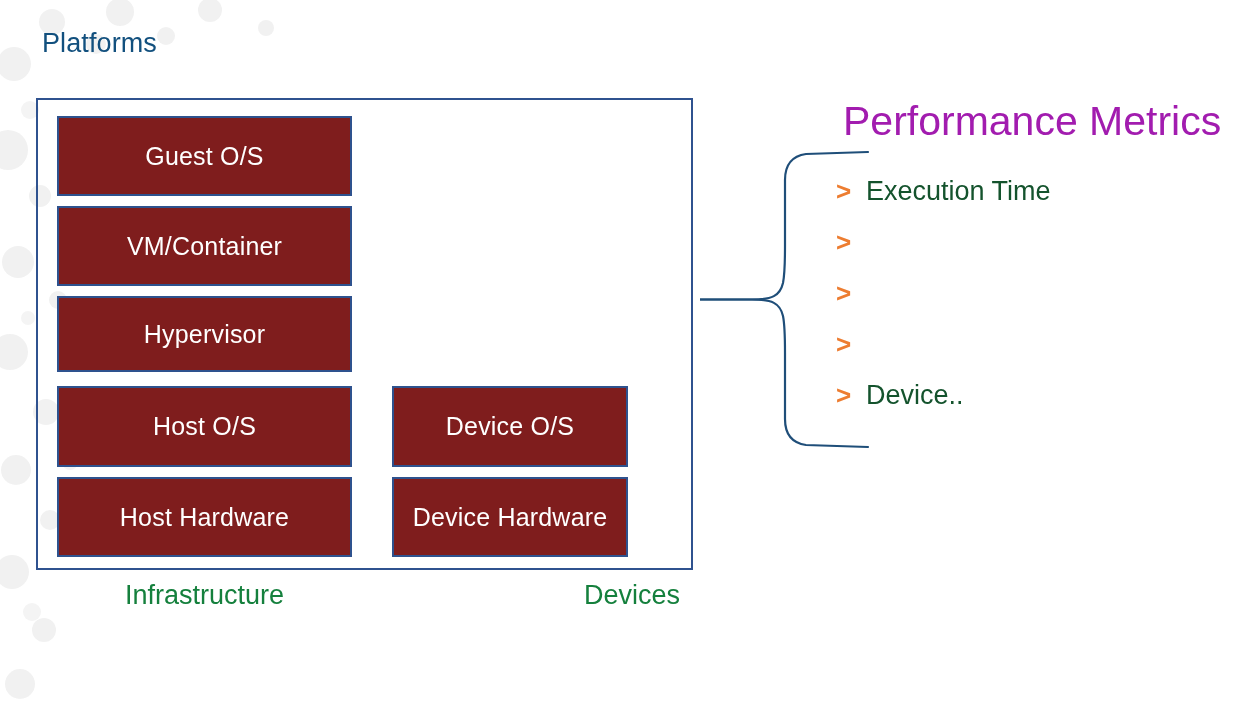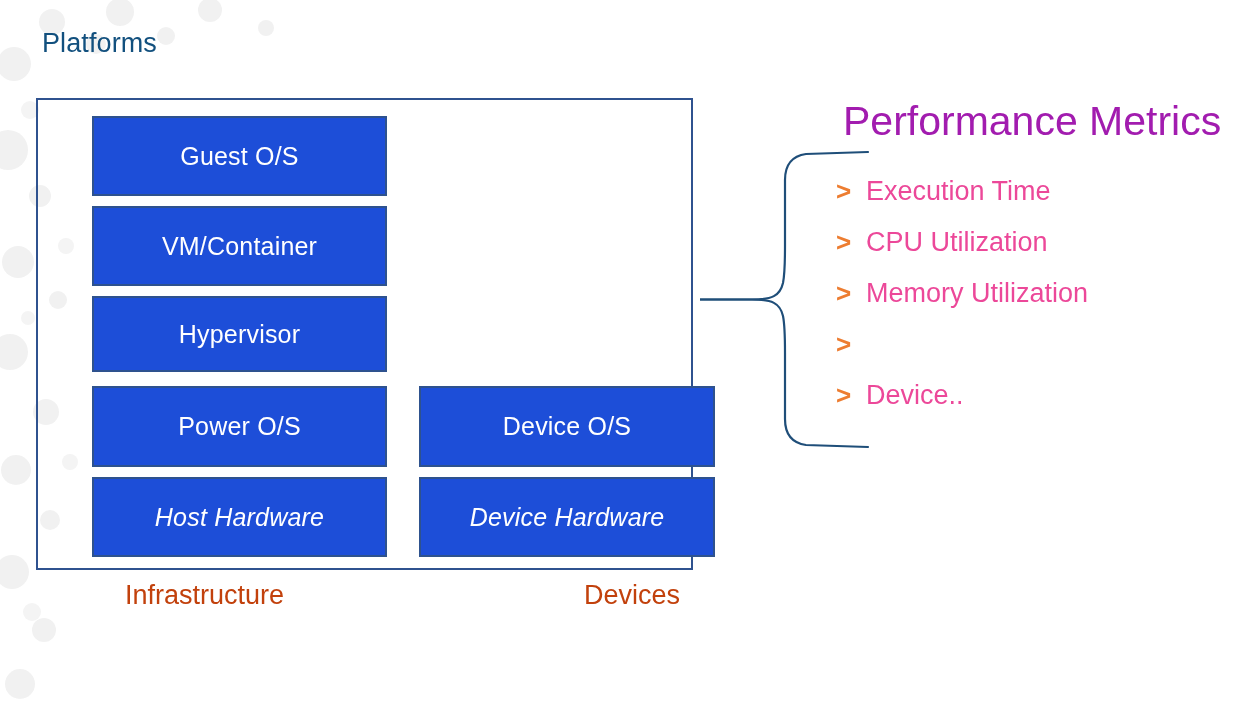--- a/index.html
+++ b/index.html
@@ -47,47 +47,46 @@
     border: 2px solid #2F528F;
     background: transparent;
     box-sizing: border-box;
     z-index: 1;
   }
 
   
   .stack-box {
     position: absolute;
     border: 2px solid #2E528E;
-    background: #1d4ed8;
+    background: #7f1d1d;
     box-sizing: border-box;
     display: flex;
     align-items: center;
     justify-content: center;
     color: #FFFFFF;
     font-size: 25px;
     letter-spacing: 0.2px;
     white-space: nowrap;
     z-index: 2;
-    margin-left: 35px;
   }
   .col-infra { left: 57px;  width: 295px; }
-  .col-dev   { left: 384px; width: 296px; }
+  .col-dev   { left: 392px; width: 236px; }
 
   .row-0 { top: 116px; height: 80px; }
   .row-1 { top: 206px; height: 80px; }
   .row-2 { top: 296px; height: 76px; }
   .row-3 { top: 386px; height: 81px; }
-  .row-4 { top: 477px; height: 80px; font-style: italic; }
+  .row-4 { top: 477px; height: 80px; }
 
   
   .column-caption {
     position: absolute;
     top: 580px;
     font-size: 27px;
-    color: #c2410c;
+    color: #15803d;
     text-align: center;
     white-space: nowrap;
     z-index: 3;
   }
   #caption-infrastructure { left: 57px;  width: 295px; }
   #caption-devices        { left: 384px; width: 296px; text-align: right; }
 
   
   #metrics-title {
     position: absolute;
@@ -120,21 +119,21 @@
     height: 51px;
   }
   .metric-bullet {
     color: #ED7D31;
     font-size: 26px;
     font-weight: bold;
     width: 30px;
     flex: 0 0 30px;
   }
   .metric-label {
-    color: #ec4899;
+    color: #14532d;
     font-size: 27px;
     white-space: nowrap;
   }
 </style>
 </head>
 <body>
 
 <svg id="watermarks" viewBox="0 0 1242 716">
   <g fill="#EFEFEF" opacity="0.85">
     <circle cx="14" cy="64" r="17"></circle>
@@ -165,21 +164,21 @@
   </g>
 </svg>
 
 <div id="platforms-title">Platforms</div>
 
 <div id="platform-container"></div>
 
 <div class="stack-box col-infra row-0">Guest O/S</div>
 <div class="stack-box col-infra row-1">VM/Container</div>
 <div class="stack-box col-infra row-2">Hypervisor</div>
-<div class="stack-box col-infra row-3">Power O/S</div>
+<div class="stack-box col-infra row-3">Host O/S</div>
 <div class="stack-box col-infra row-4">Host Hardware</div>
 
 <div class="stack-box col-dev row-3">Device O/S</div>
 <div class="stack-box col-dev row-4">Device Hardware</div>
 
 <div class="column-caption" id="caption-infrastructure">Infrastructure</div>
 <div class="column-caption" id="caption-devices">Devices</div>
 
 <div id="metrics-title">Performance Metrics</div>
 
@@ -200,25 +199,23 @@
            L 168 297" stroke="#1F4E79" stroke-width="2.2" fill="none" stroke-linecap="round"></path>
 </svg>
 
 <div id="metrics-list">
   <div class="metric-item">
     <span class="metric-bullet">&gt;</span>
     <span class="metric-label">Execution Time</span>
   </div>
   <div class="metric-item">
     <span class="metric-bullet">&gt;</span>
-    <span class="metric-label">CPU Utilization</span>
-  </div>
-  <div class="metric-item">
-    <span class="metric-bullet">&gt;</span>
-    <span class="metric-label">Memory Utilization</span>
+  </div>
+  <div class="metric-item">
+    <span class="metric-bullet">&gt;</span>
   </div>
   <div class="metric-item">
     <span class="metric-bullet">&gt;</span>
   </div>
   <div class="metric-item">
     <span class="metric-bullet">&gt;</span>
     <span class="metric-label">Device..</span>
   </div>
 </div>
 

